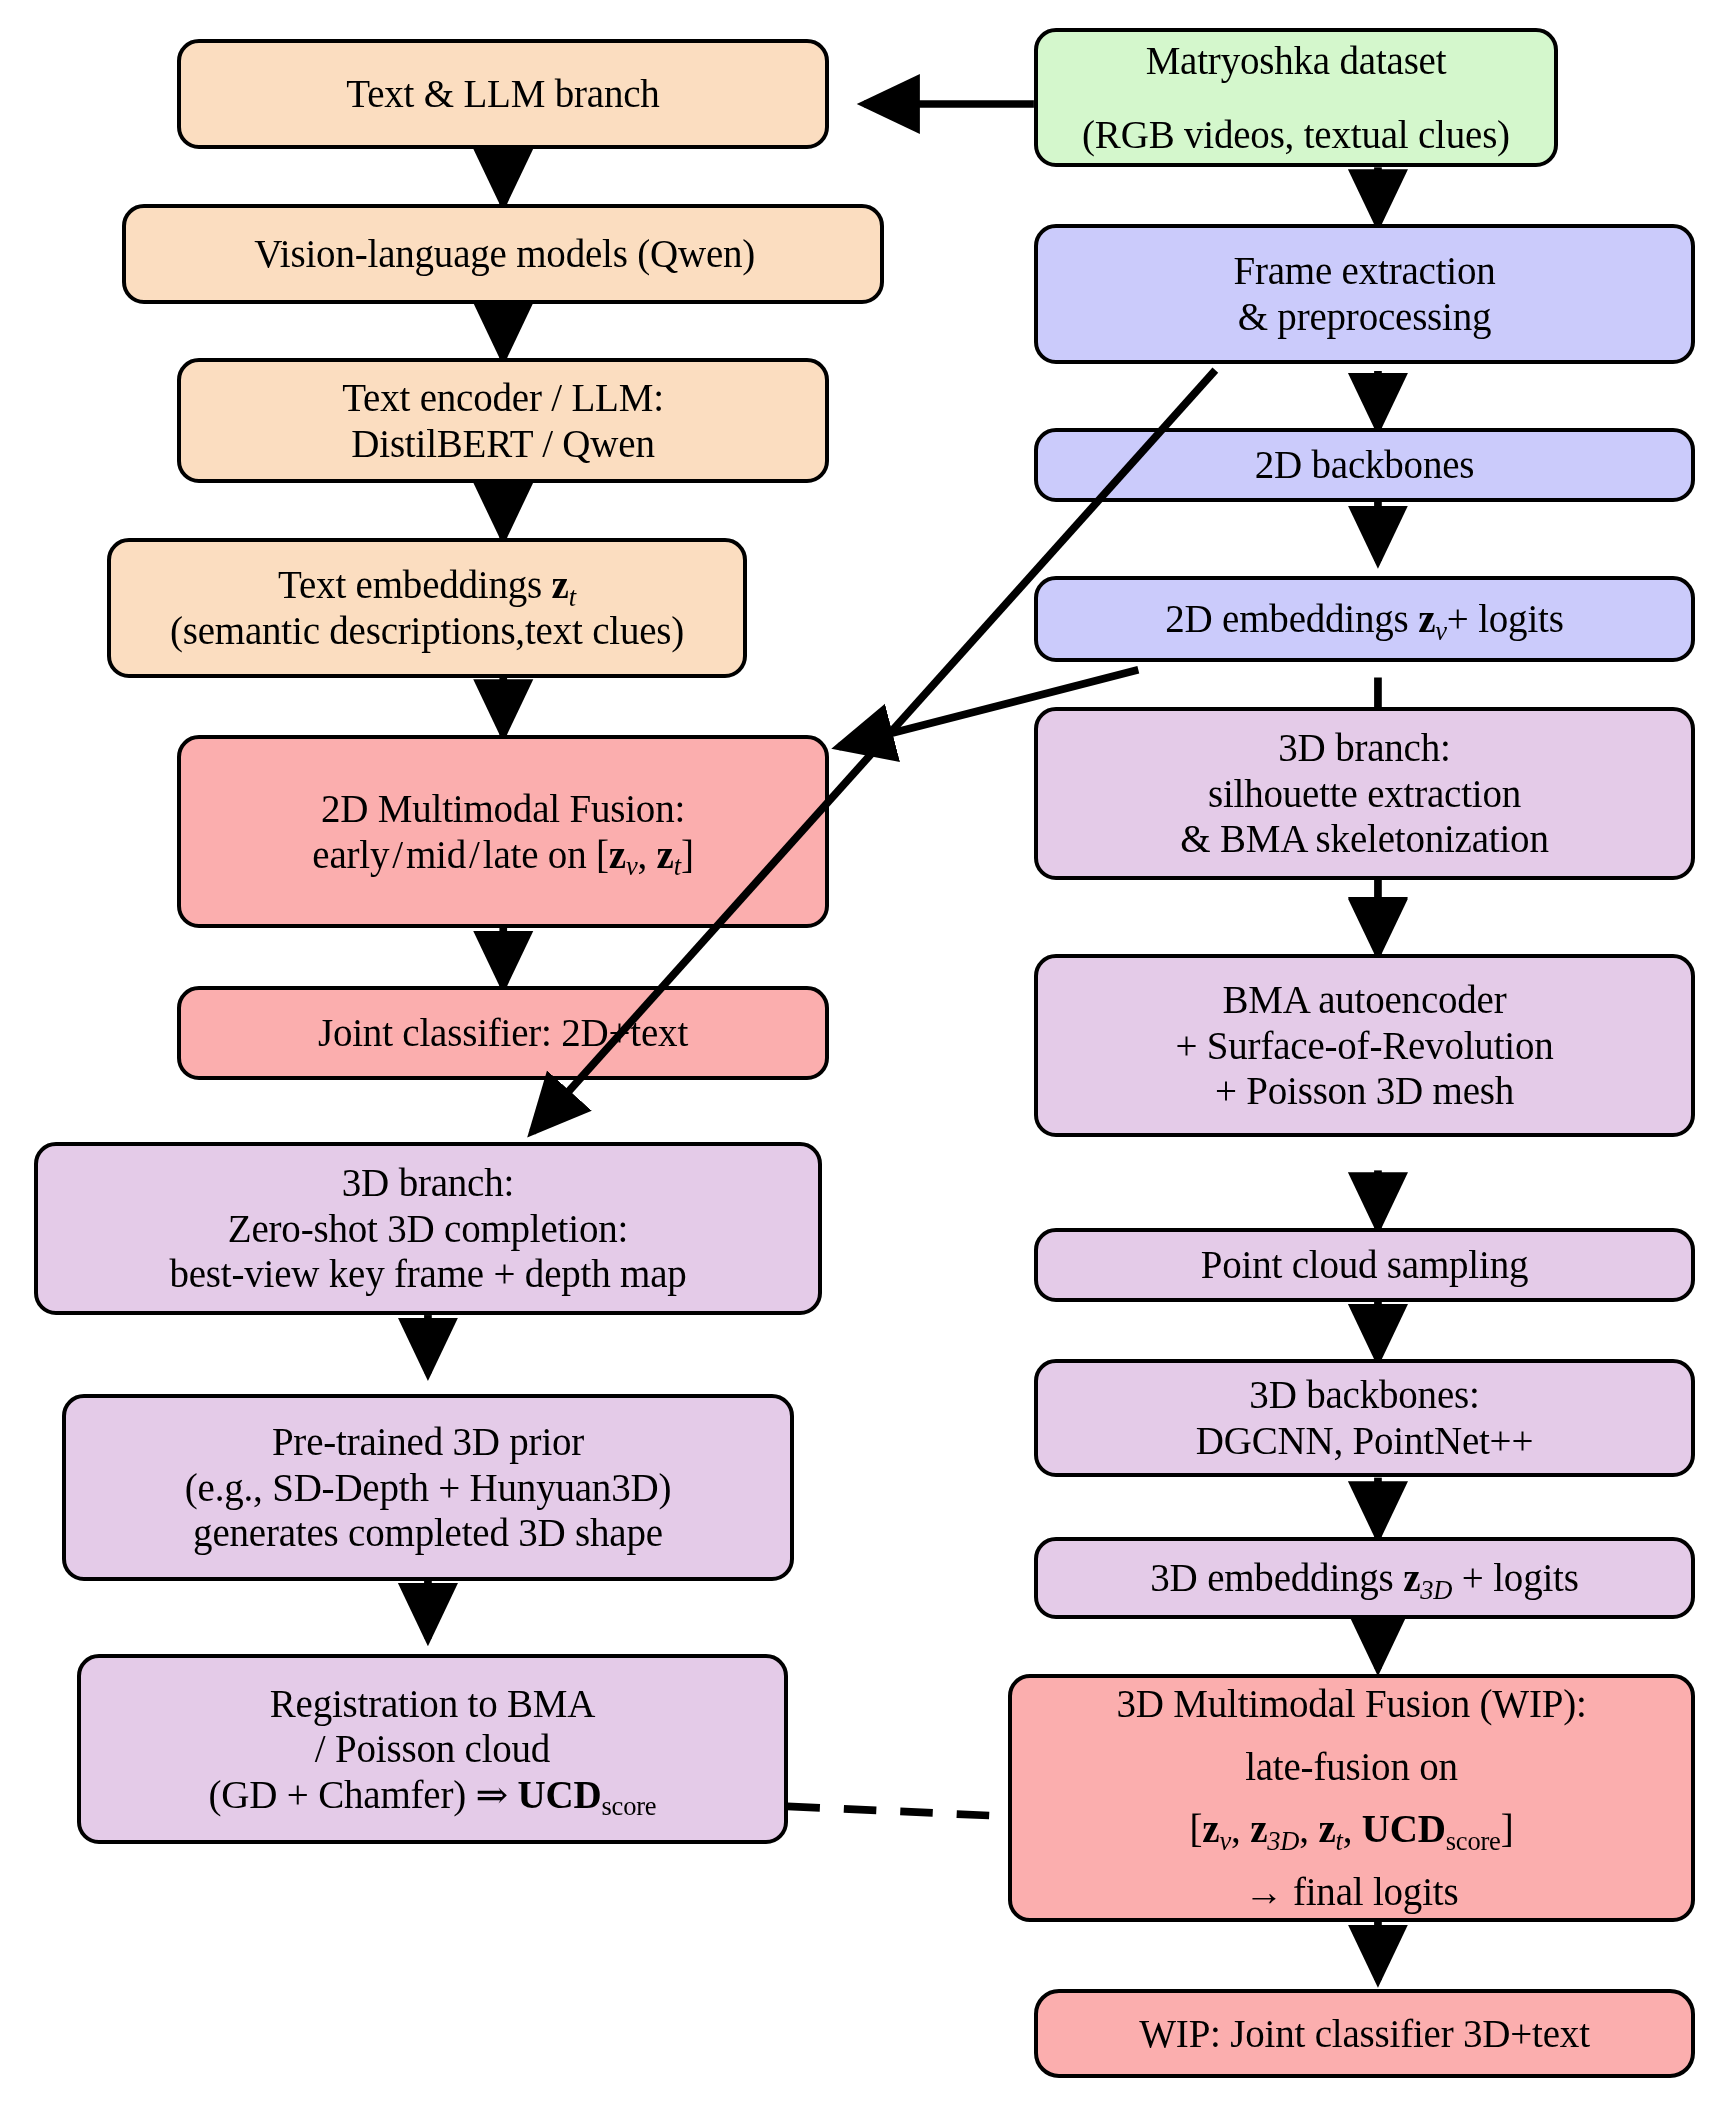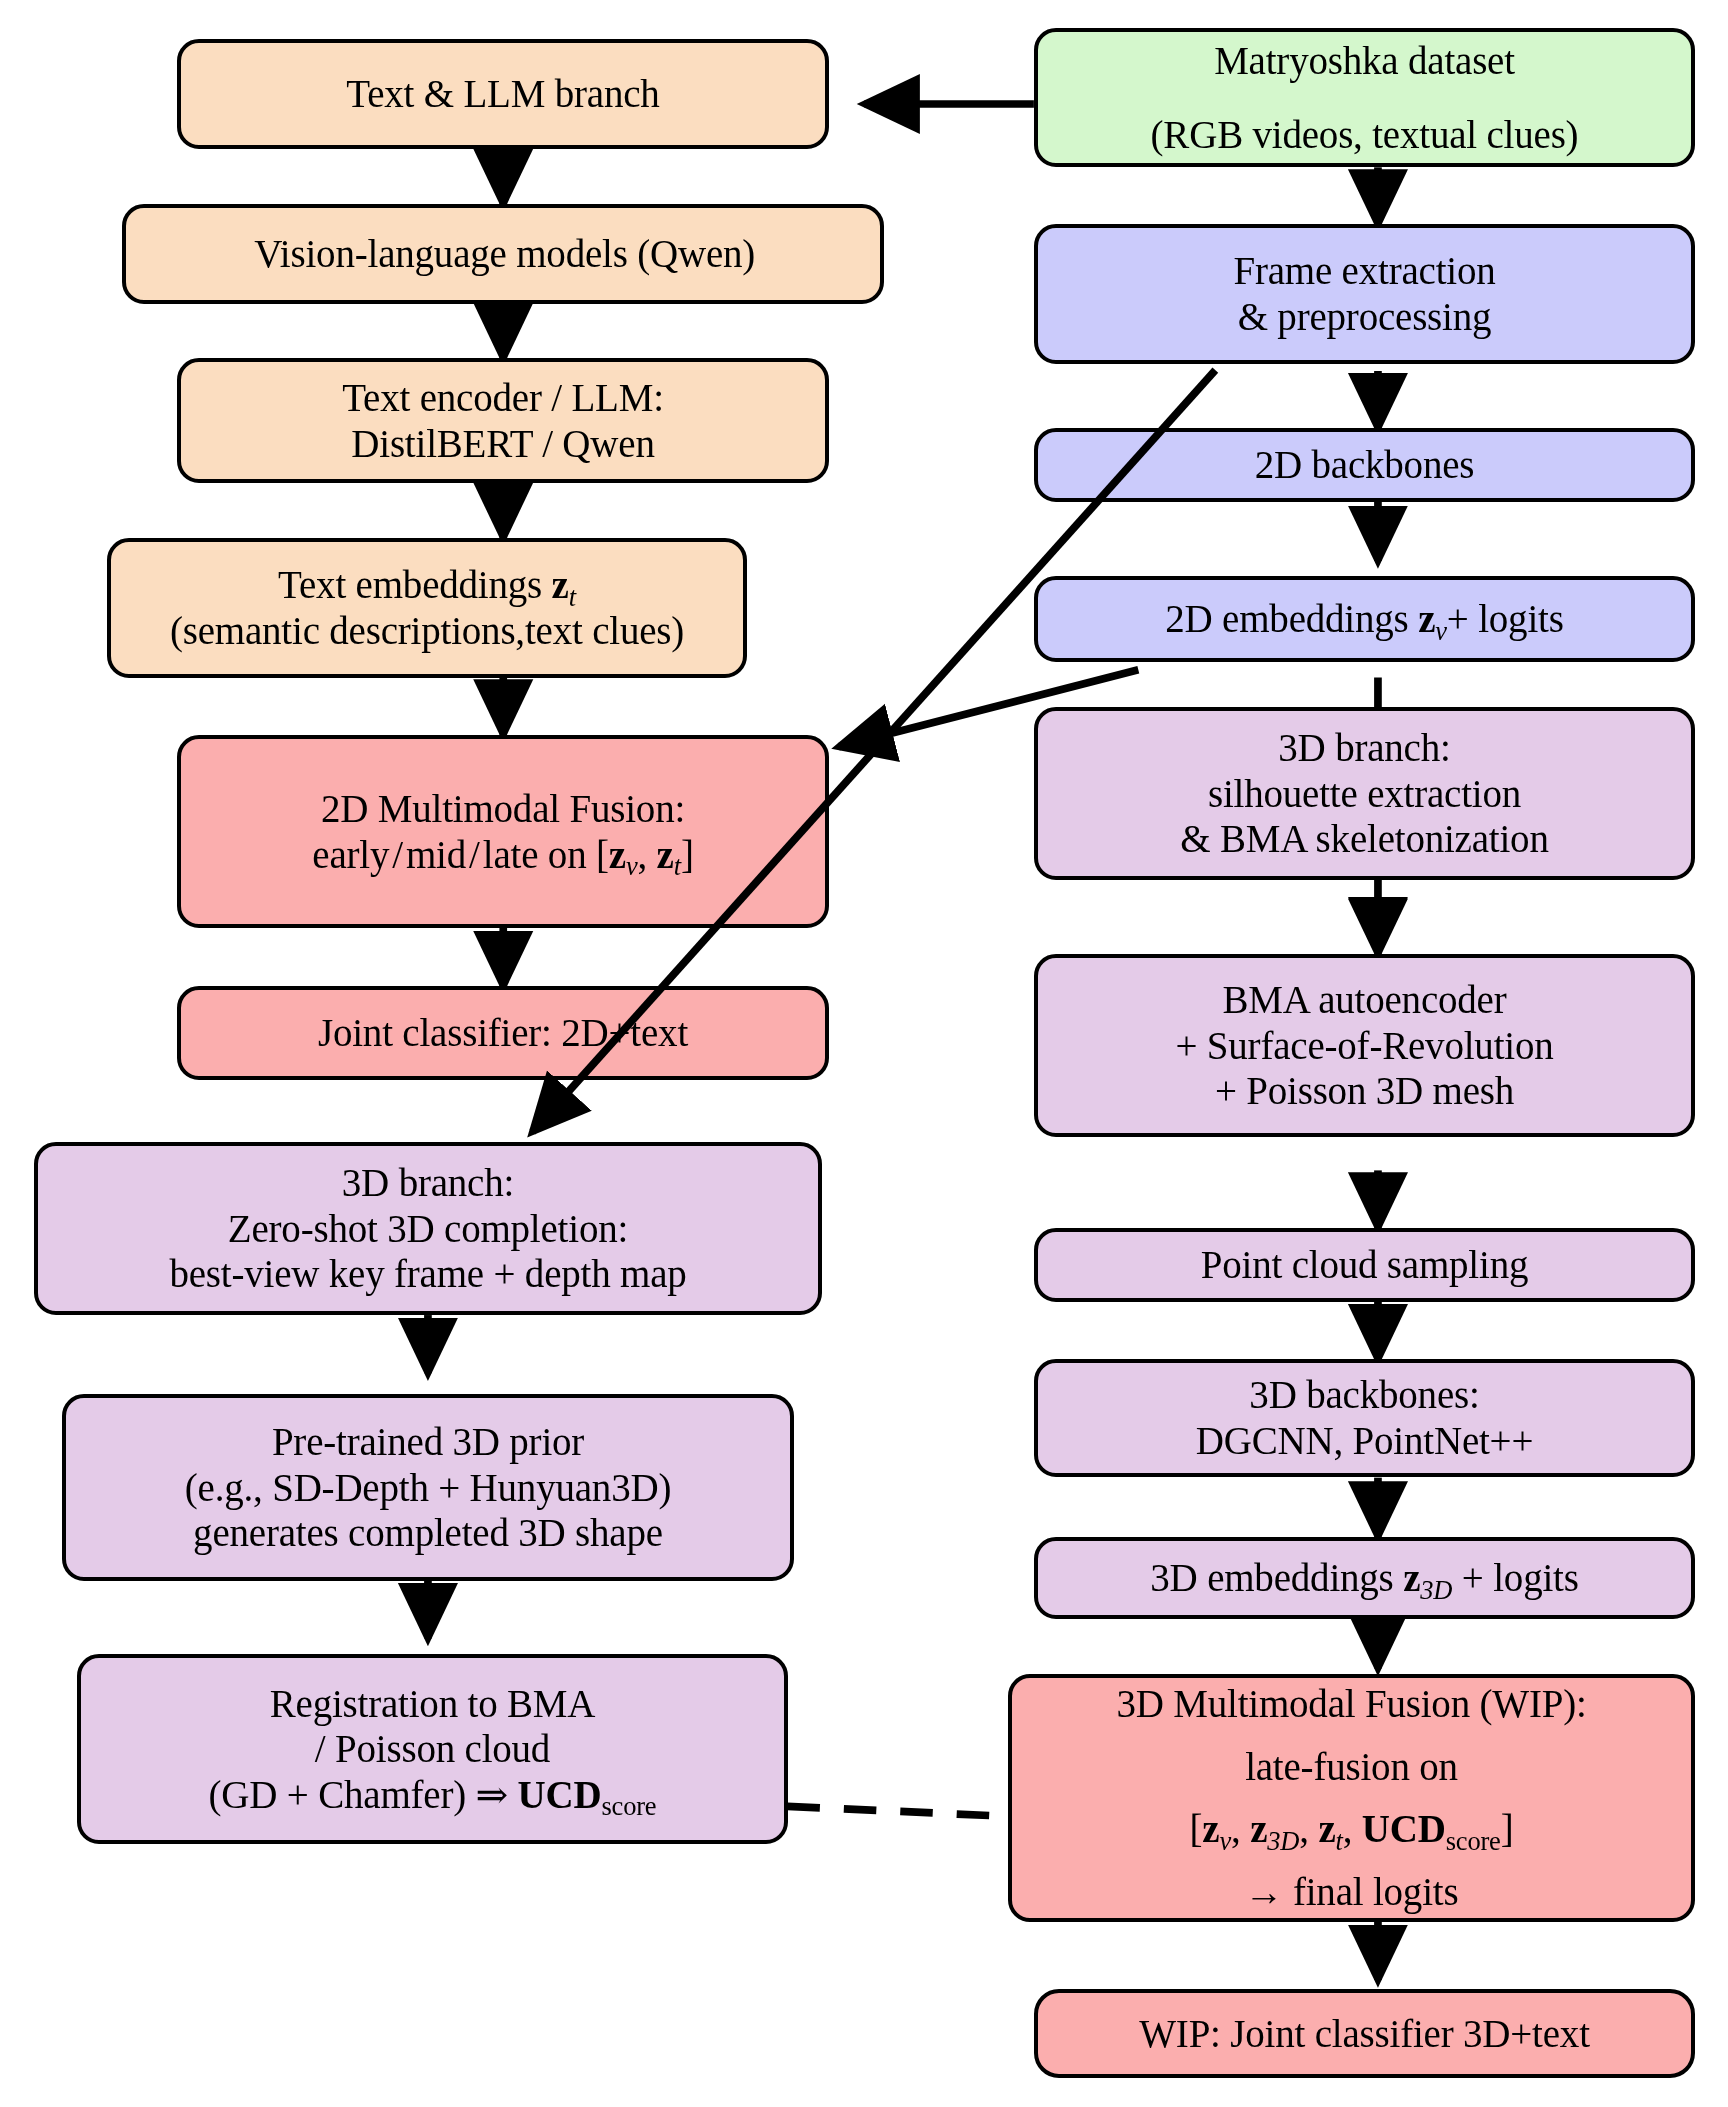--- a/index.html
+++ b/index.html
@@ -138,21 +138,21 @@
     <span class="ln">(e.g., SD-Depth + Hunyuan3D)</span>
     <span class="ln">generates completed 3D shape</span>
   </div>
 
   <div class="node c-purple" style="left:77px; top:1654px; width:711px; height:190px;">
     <span class="ln">Registration to BMA</span>
     <span class="ln">/ Poisson cloud</span>
     <span class="ln">(GD + Chamfer) ⇒ <span class="bf">UCD</span><sub>score</sub></span>
   </div>
 
-  <div class="node c-green" style="left:1034px; top:28px; width:661px; height:139px;gap:28px;">
+  <div class="node c-green" style="left:1034px; top:28px; width:524px; height:139px;gap:28px;">
     <span class="ln">Matryoshka dataset</span>
     <span class="ln">(RGB videos, textual clues)</span>
   </div>
 
   <div class="node c-blue" style="left:1034px; top:224px; width:661px; height:140px;">
     <span class="ln">Frame extraction</span>
     <span class="ln">&amp; preprocessing</span>
   </div>
 
   <div class="node c-blue" style="left:1034px; top:428px; width:661px; height:74px;">

